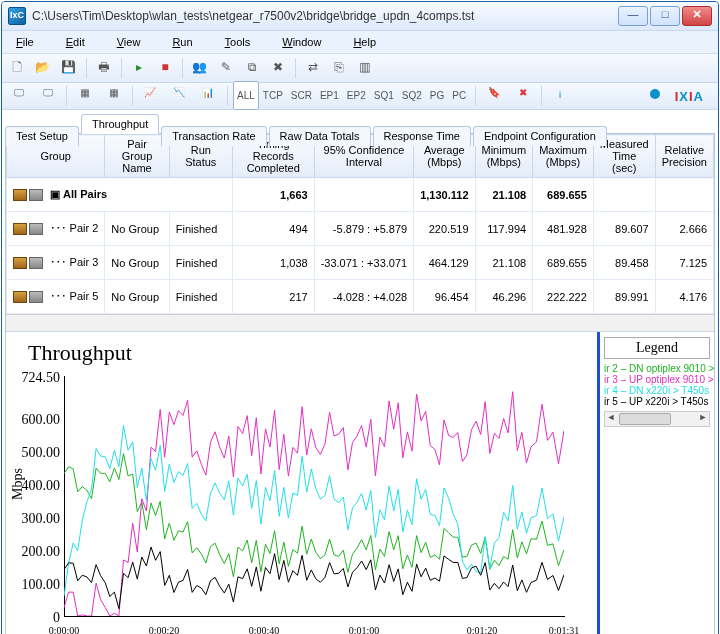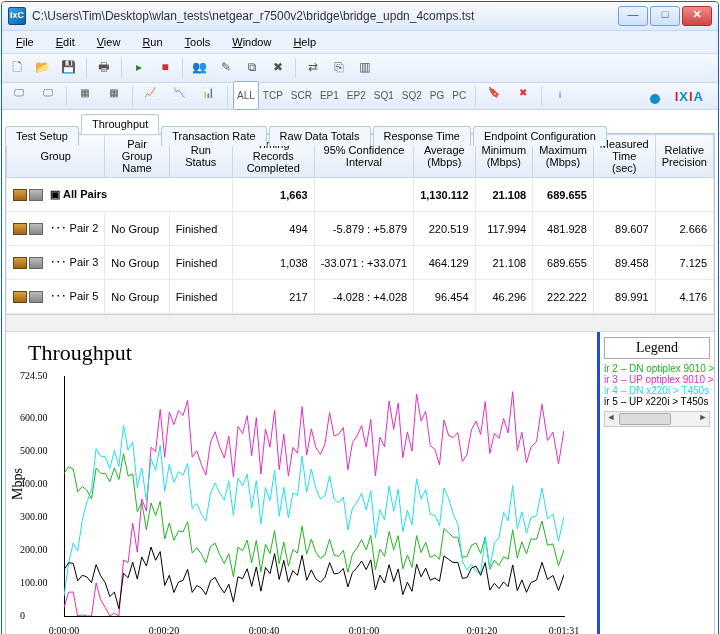--- a/index.html
+++ b/index.html
@@ -3,31 +3,31 @@
 <meta charset="utf-8">
 <style>
   body { margin:0; font-family: Tahoma, Verdana, sans-serif; font-size:11px; background:#fff; color:#000; }
   .window { width:716px; border:1px solid #1a5faa; border-radius:4px 4px 0 0; margin:1px; background:#eef2f9; overflow:hidden; }
   .titlebar { height:28px; background:linear-gradient(#f8fbff,#dde9fb); display:flex; align-items:center; border-bottom:1px solid #c9d7ec; }
   .titlebar .app-icon { width:16px; height:16px; margin:0 6px; background:linear-gradient(135deg,#3aa3e3,#0a5fa3); border:1px solid #0a4f8a; border-radius:2px; color:#fff; font-size:9px; font-weight:bold; text-align:center; line-height:14px; }
   .titlebar .title-text { flex:1; color:#333; font-size:12px; }
   .win-btns { display:flex; gap:2px; margin-right:6px; }
   .win-btn { width:28px; height:18px; border:1px solid #7a9ed0; border-radius:3px; background:linear-gradient(#eaf3ff,#cfe1fb); text-align:center; line-height:14px; font-size:11px; color:#2a4d7a; cursor:pointer; }
   .win-btn.close { background:linear-gradient(#f08b8b,#d14444); border-color:#a83030; color:#fff; font-weight:bold; }
-  .menubar { height:22px; background:#eaf2fd; display:flex; align-items:center; padding:0 6px; gap:6px; border-bottom:1px solid #d1dcec; }
+  .menubar { height:22px; background:#eaf2fd; display:flex; align-items:center; padding:0 6px; gap:16px; border-bottom:1px solid #d1dcec; }
   .menu-item { padding:2px 8px; cursor:pointer; }
   .menu-item u { text-decoration:underline; }
   .toolbar { height:28px; background:linear-gradient(#f6faff,#e4edfa); border-bottom:1px solid #c9d7ec; display:flex; align-items:center; padding:0 4px; gap:4px; }
   .tb-btn { width:20px; height:20px; border:1px solid transparent; border-radius:2px; text-align:center; line-height:18px; font-size:12px; color:#555; cursor:pointer; }
   .tb-sep { width:1px; height:20px; background:#c9d7ec; margin:0 2px; }
   .toolbar2 { height:26px; background:linear-gradient(#f3f9ff,#e2ecf9); border-bottom:1px solid #c9d7ec; display:flex; align-items:center; padding:0 4px; gap:3px; }
   .t2-btn { padding:1px 3px; font-size:10px; color:#555; border:1px solid transparent; cursor:pointer; }
   .t2-btn.small-icon { width:18px; height:18px; text-align:center; }
   .t2-btn.box { border:1px solid #9ab3d3; background:#fff; border-radius:2px; padding:8px 3px; line-height:14px; }
-  .brand { margin-left:auto; display:flex; align-items:flex-end; gap:15px; padding-right:10px; }
+  .brand { margin-left:auto; display:flex; align-items:flex-start; gap:15px; padding-right:10px; }
   .brand-dot { width:10px; height:10px; background:#0a8fcf; border-radius:50%; }
   .brand-txt { font-family: Arial, sans-serif; font-weight:bold; font-size:13px; letter-spacing:1px; }
   .brand-txt .r { color:#d22; } .brand-txt .b { color:#0a8fcf; }
   .content { background:#fff; padding:3px; }
   .tabs { display:flex; gap:2px; border-bottom:1px solid #b7c9e1; position:relative; }
   .tab { padding:3px 10px; background:#f2f6fd; border:1px solid #b7c9e1; border-bottom:none; border-radius:3px 3px 0 0; cursor:pointer; position:relative; top:13px; }
   .tab.active { background:#fff; top:1px; border-bottom:1px solid #fff; }
   .panel { border:1px solid #b7c9e1; border-top:none; padding:0; }
   .grid { width:100%; border-collapse:collapse; font-size:11px; }
   .grid th { background:linear-gradient(#f8fbff,#e4ecf8); border:1px solid #c9d7ec; padding:3px 6px; font-weight:normal; }
@@ -37,21 +37,21 @@
   .pair-icon { width:12px; height:10px; background:linear-gradient(#d6a040,#a06518); border:1px solid #6b4410; } 
   .pair-icon.grey { background:linear-gradient(#bbb,#888); border-color:#666; }
   .scroll-x { height:16px; background:#f1f1f1; border-top:1px solid #d0d0d0; position:relative; }
   .chart-section { display:flex; border-top:1px solid #c9d7ec; }
   .chart-box { flex:1; padding:6px 4px 4px 4px; }
   .chart-title { font-family:'Times New Roman', serif; font-size:22px; margin:2px 0 4px 18px; }
   .plot { position:relative; width:578px; height:280px; }
   .plot-axes { position:absolute; left:54px; top:6px; width:500px; height:240px; border-left:1px solid #000; border-bottom:1px solid #000; }
   .ylabel { position:absolute; left:0px; top:130px; transform:rotate(-90deg); transform-origin:left top; font-family:'Times New Roman', serif; font-size:14px; }
   .xlabel { position:absolute; left:0; right:0; bottom:-2px; text-align:center; font-family:'Times New Roman', serif; font-size:13px; width:578px; }
-  .ytick { position:absolute; left:10px; width:40px; text-align:left; font-size:10px; font-family:'Times New Roman',serif; }
+  .ytick { position:absolute; left:10px; width:40px; text-align:right; font-size:14px; font-family:'Times New Roman',serif; }
   .xtick { position:absolute; bottom:14px; font-size:10px; font-family:'Times New Roman',serif; transform:translateX(-50%); }
   svg.lines { position:absolute; left:54px; top:6px; }
   .legend-box { width:110px; border-left:3px solid #1d4ed8; padding:5px 0 4px 4px; font-size:10px; }
   .legend-title { text-align:center; font-family:'Times New Roman', serif; font-size:14px; border:1px solid #aaa; margin:0 4px 4px 0; padding:2px; background:#fff; }
   .legend-item { white-space:nowrap; overflow:hidden; }
   .statusbar { height:20px; background:linear-gradient(#f2f6fc,#dee8f6); border-top:1px solid #c9d7ec; display:flex; font-size:11px; }
   .status-cell { border-right:1px solid #c9d7ec; padding:3px 10px; }
   .legend-scroll { height:14px; background:#f1f1f1; margin:4px 4px 0 0; border:1px solid #ccc; position:relative; }
   .legend-scroll .thumb { position:absolute; left:14px; top:1px; width:50px; height:10px; background:#dcdcdc; border:1px solid #aaa; border-radius:2px; }
   .legend-scroll .arr { position:absolute; top:0; width:12px; height:12px; text-align:center; font-size:9px; color:#555; }

